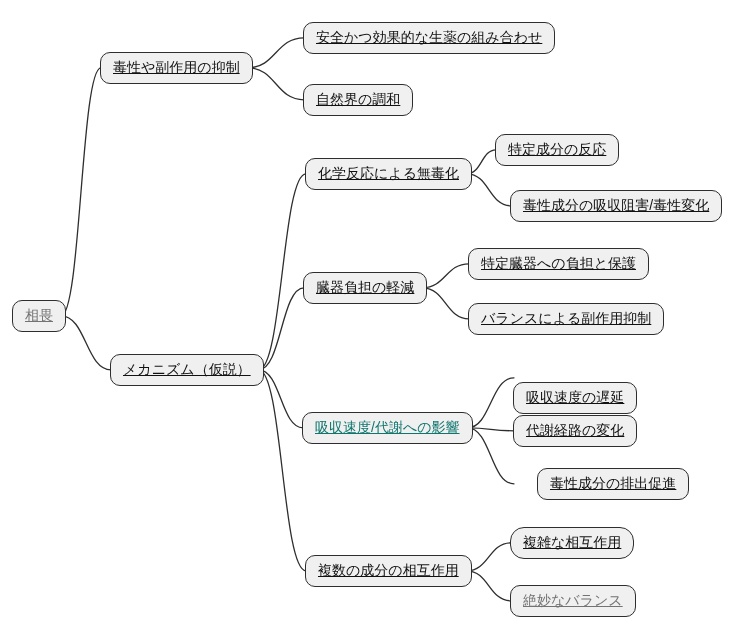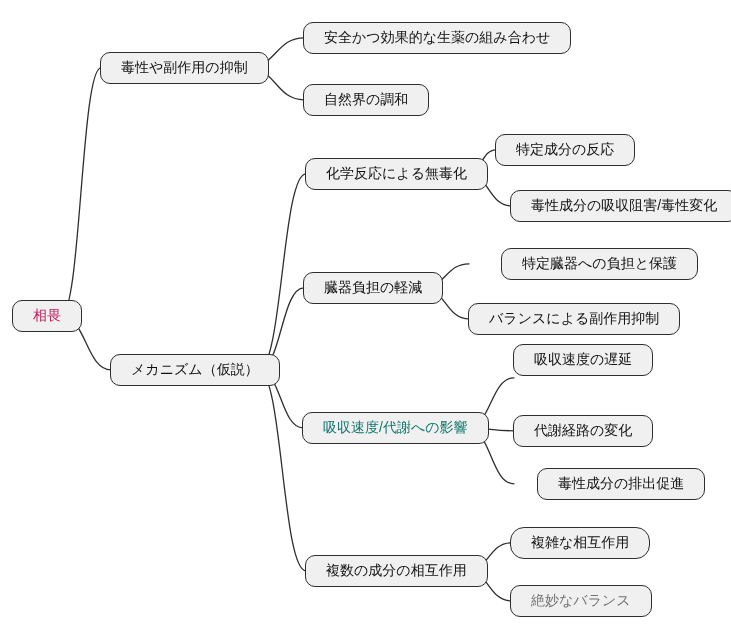--- a/index.html
+++ b/index.html
@@ -27,25 +27,26 @@
     fill: none;
     stroke-width: 1.3px;
     stroke-linecap: round;
   }
   .node {
     position: absolute;
     box-sizing: border-box;
     border-style: solid;
     border-width: 1.5px;
     border-radius: 10px;
-    padding: 5px 20px;
+    padding: 5px 12px;
     font-size: 14px;
     line-height: 1.4;
     white-space: nowrap;
     color: #111111;
+    text-decoration: underline;
   }
 </style>
 </head>
 <body style="background: rgb(255, 255, 255);">
 
 <div id="canvas">
   <svg id="edges" xmlns="http://www.w3.org/2000/svg">
       <path d="M61,315.796875 C81,315.796875 81,67.796875 101,67.796875" stroke="#2e2e2e"></path>
       <path d="M247.65625,67.796875 C275.828125,67.796875 275.828125,37.796875 304,37.796875" stroke="#2e2e2e"></path>
       <path d="M247.65625,67.796875 C275.828125,67.796875 275.828125,99.796875 304,99.796875" stroke="#2e2e2e"></path>
@@ -58,45 +59,45 @@
       <path d="M422.328125,287.796875 C445.6640625,287.796875 445.6640625,318.796875 469,318.796875" stroke="#2e2e2e"></path>
       <path d="M258.640625,369.796875 C280.8203125,369.796875 280.8203125,427.796875 303,427.796875" stroke="#2e2e2e"></path>
       <path d="M467.546875,427.796875 C490.7734375,427.796875 490.7734375,377.796875 514,377.796875" stroke="#2e2e2e"></path>
       <path d="M467.546875,427.796875 C490.7734375,427.796875 490.7734375,430.796875 514,430.796875" stroke="#2e2e2e"></path>
       <path d="M467.546875,427.796875 C490.7734375,427.796875 490.7734375,483.796875 514,483.796875" stroke="#2e2e2e"></path>
       <path d="M258.640625,369.796875 C282.3203125,369.796875 282.3203125,570.796875 306,570.796875" stroke="#2e2e2e"></path>
       <path d="M466.65625,570.796875 C488.828125,570.796875 488.828125,542.796875 511,542.796875" stroke="#2e2e2e"></path>
       <path d="M466.65625,570.796875 C488.828125,570.796875 488.828125,600.796875 511,600.796875" stroke="#2e2e2e"></path>
     </svg>
 
-  <div class="node" id="n-root" style="left: 12px; top: 300px; background: rgb(240, 240, 240); border-color: rgb(46, 46, 46); color: #be185d;">相畏</div>
+  <div class="node" id="n-root" style="left: 12px; top: 300px; background: rgb(240, 240, 240); border-color: rgb(46, 46, 46); color: #737373;">相畏</div>
 
   <div class="node" id="n-toxicity" style="left: 100px; top: 52px; background: rgb(240, 240, 240); border-color: rgb(46, 46, 46); color: rgb(17, 17, 17);">毒性や副作用の抑制</div>
 
   <div class="node" id="n-safe-combo" style="left: 303px; top: 22px; background: rgb(240, 240, 240); border-color: rgb(46, 46, 46); color: rgb(17, 17, 17);">安全かつ効果的な生薬の組み合わせ</div>
 
   <div class="node" id="n-harmony" style="left: 303px; top: 84px; background: rgb(240, 240, 240); border-color: rgb(46, 46, 46); color: rgb(17, 17, 17);">自然界の調和</div>
 
   <div class="node" id="n-mechanism" style="left: 110px; top: 354px; background: rgb(240, 240, 240); border-color: rgb(46, 46, 46); color: rgb(17, 17, 17);">メカニズム（仮説）</div>
 
   <div class="node" id="n-chem" style="left: 305px; top: 158px; background: rgb(240, 240, 240); border-color: rgb(46, 46, 46); color: rgb(17, 17, 17);">化学反応による無毒化</div>
 
   <div class="node" id="n-specific-reaction" style="left: 495px; top: 134px; background: rgb(240, 240, 240); border-color: rgb(46, 46, 46); color: rgb(17, 17, 17);">特定成分の反応</div>
 
   <div class="node" id="n-absorption-block" style="left: 510px; top: 190px; background: rgb(240, 240, 240); border-color: rgb(46, 46, 46); color: rgb(17, 17, 17);">毒性成分の吸収阻害/毒性変化</div>
 
   <div class="node" id="n-organ" style="left: 303px; top: 272px; background: rgb(240, 240, 240); border-color: rgb(46, 46, 46); color: rgb(17, 17, 17);">臓器負担の軽減</div>
 
-  <div class="node" id="n-organ-burden" style="left: 468px; top: 248px; background: rgb(240, 240, 240); border-color: rgb(46, 46, 46); color: rgb(17, 17, 17); margin-left: 33px;">特定臓器への負担と保護</div>
+  <div class="node" id="n-organ-burden" style="left: 468px; top: 248px; background: rgb(240, 240, 240); border-color: rgb(46, 46, 46); color: rgb(17, 17, 17);">特定臓器への負担と保護</div>
 
   <div class="node" id="n-balance-suppress" style="left: 468px; top: 303px; background: rgb(240, 240, 240); border-color: rgb(46, 46, 46); color: rgb(17, 17, 17);">バランスによる副作用抑制</div>
 
   <div class="node" id="n-speed" style="left: 302px; top: 412px; background: rgb(240, 240, 240); border-color: rgb(46, 46, 46); color: #0f766e;">吸収速度/代謝への影響</div>
 
-  <div class="node" id="n-delay" style="left: 513px; top: 344px; background: rgb(240, 240, 240); border-color: rgb(46, 46, 46); color: rgb(17, 17, 17);">吸収速度の遅延</div>
+  <div class="node" id="n-delay" style="left: 513px; top: 382px; background: rgb(240, 240, 240); border-color: rgb(46, 46, 46); color: rgb(17, 17, 17);">吸収速度の遅延</div>
 
   <div class="node" id="n-metabolic" style="left: 513px; top: 415px; background: rgb(240, 240, 240); border-color: rgb(46, 46, 46); color: rgb(17, 17, 17);">代謝経路の変化</div>
 
   <div class="node" id="n-excretion" style="left: 537px; top: 468px; background: rgb(240, 240, 240); border-color: rgb(46, 46, 46); color: rgb(17, 17, 17);">毒性成分の排出促進</div>
 
   <div class="node" id="n-multi" style="left: 305px; top: 555px; background: rgb(240, 240, 240); border-color: rgb(46, 46, 46); color: rgb(17, 17, 17);">複数の成分の相互作用</div>
 
   <div class="node" id="n-complex" style="left: 510px; top: 527px; background: rgb(240, 240, 240); border-color: rgb(46, 46, 46); color: rgb(17, 17, 17); border-radius: 14px;">複雑な相互作用</div>
 
   <div class="node" id="n-exquisite" style="left: 510px; top: 585px; background: rgb(240, 240, 240); border-color: rgb(46, 46, 46); color: #737373;">絶妙なバランス</div>

